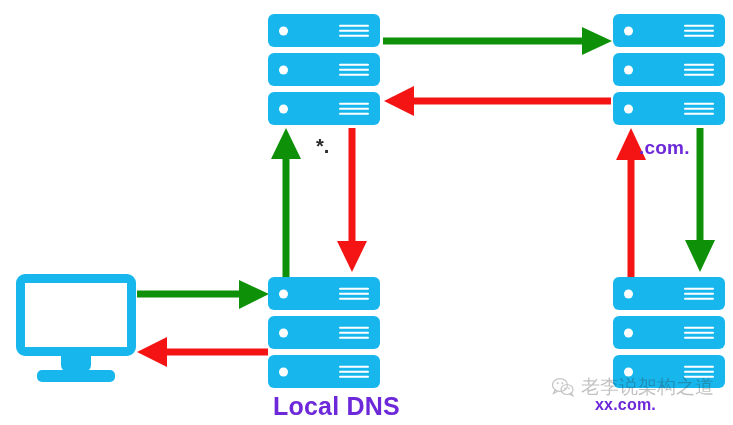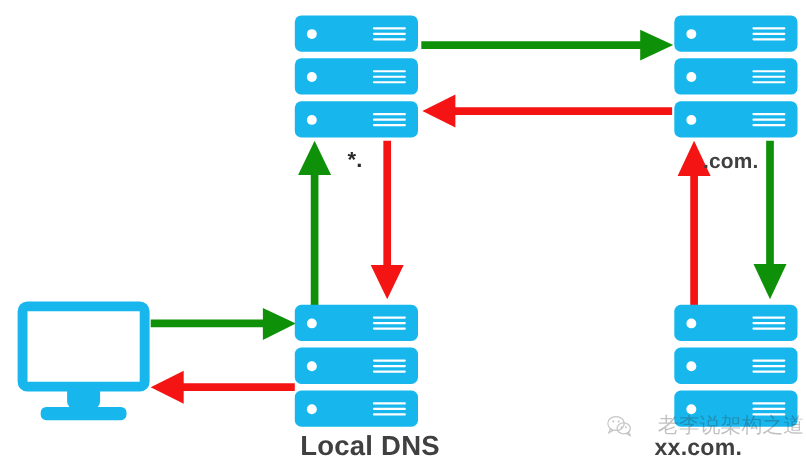--- a/index.html
+++ b/index.html
@@ -100,34 +100,34 @@
     position: absolute;
     left: 0;
     top: 0;
     width: 733px;
     height: 425px;
     pointer-events: none;
   }
   
   .label {
     position: absolute;
-    color: #404040;
+    color: #6d28d9;
     font-weight: bold;
     white-space: nowrap;
   }
   #label-local-dns {
     left: 273px;
     top: 392px;
     font-size: 25px;
     letter-spacing: 0.2px;
   }
   #label-xxcom {
     left: 595px;
     top: 396px;
-    font-size: 21px;
+    font-size: 16px;
     letter-spacing: 0.2px;
   }
   #label-com {
     left: 639px;
     top: 137px;
     font-size: 19px;
     letter-spacing: 0.2px;
   }
   #label-star {
     left: 316px;
@@ -137,21 +137,21 @@
     font-weight: bold;
     line-height: 1;
   }
   
   #watermark {
     position: absolute;
     left: 552px;
     top: 374px;
     display: flex;
     align-items: center;
-    gap: 24px;
+    gap: 7px;
     opacity: 0.30;
     pointer-events: none;
   }
   #watermark-text {
     font-size: 19px;
     color: #333333;
     white-space: nowrap;
     font-family: "DejaVu Sans", "Liberation Sans", sans-serif;
   }
 </style>

